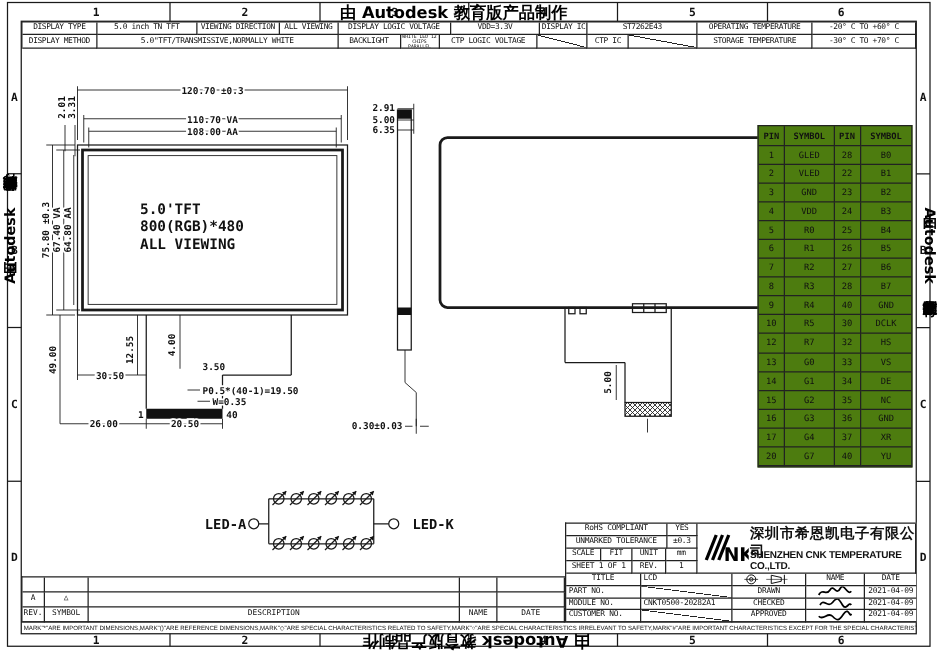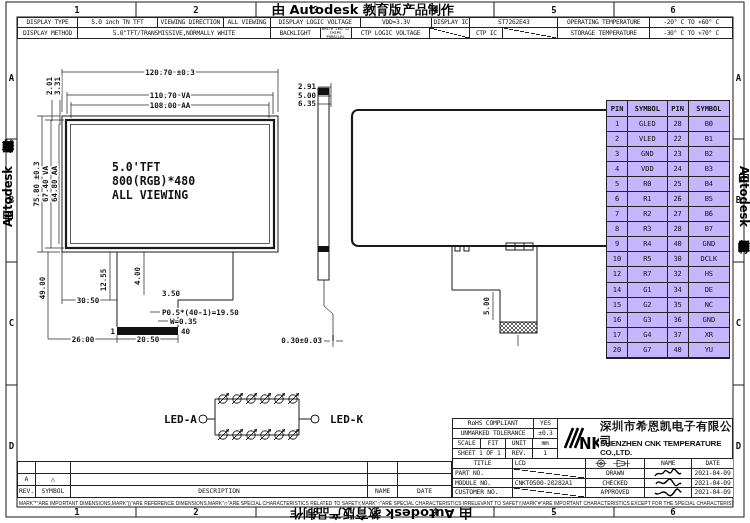--- a/index.html
+++ b/index.html
@@ -18,21 +18,21 @@
   .row{display:flex}
   .cell{box-sizing:border-box;border-right:1px solid #222;border-bottom:1px solid #222;
         display:flex;align-items:center;justify-content:center;text-align:center;
         overflow:hidden;line-height:1.05}
   .al{justify-content:flex-start;padding-left:2px;text-align:left}
   .diag{background:linear-gradient(to top right,transparent 48%,#222 48%,#222 52%,transparent 52%)}
   #spec{left:17px;top:17px;width:716px;border-top:1px solid #222;border-left:1px solid #222;
         font-size:6.3px;letter-spacing:-0.3px;background:#fff0}
   #spec .r1{height:10px}#spec .r2{height:11px}
   .tiny{font-size:3.8px;letter-spacing:0;white-space:normal;line-height:1.1;padding:0 1px}
-  #pins{left:606px;top:100px;width:124px;border:1px solid #222;font-size:7px;background:#c4b5fd}
+  #pins{left:606px;top:100px;width:124px;border:1px solid #222;font-size:7px;background:#4d7c0f}
   #pins .hr{display:flex;height:16px}
   .pr{display:flex;height:15.05px}
   .pc{box-sizing:border-box;border-right:1px solid #222;border-bottom:1px solid #222;
       display:flex;align-items:center;justify-content:center;overflow:hidden}
   .p0,.h0{width:22px}.p1,.h1{width:41px}.p2,.h2{width:22px}.p3,.h3{width:42px}
   .p3{border-right:none}.h3{border-right:none}
   .hc{font-weight:bold}
   #rev{left:17px;top:461px;width:435px;border-top:1px solid #222;border-left:1px solid #222;font-size:6.3px}
   #rev .row{height:12px}
   #tblock{left:452px;top:418px;width:281px;border-top:1px solid #222;border-left:1px solid #222;
@@ -338,20 +338,26 @@
           <div class="pc p2">30</div>
           <div class="pc p3">DCLK</div>
         </div>
         <div class="pr">
           <div class="pc p0">12</div>
           <div class="pc p1">R7</div>
           <div class="pc p2">32</div>
           <div class="pc p3">HS</div>
         </div>
         <div class="pr">
+          <div class="pc p0">13</div>
+          <div class="pc p1">G0</div>
+          <div class="pc p2">33</div>
+          <div class="pc p3">VS</div>
+        </div>
+        <div class="pr">
           <div class="pc p0">14</div>
           <div class="pc p1">G1</div>
           <div class="pc p2">34</div>
           <div class="pc p3">DE</div>
         </div>
         <div class="pr">
           <div class="pc p0">15</div>
           <div class="pc p1">G2</div>
           <div class="pc p2">35</div>
           <div class="pc p3">NC</div>

